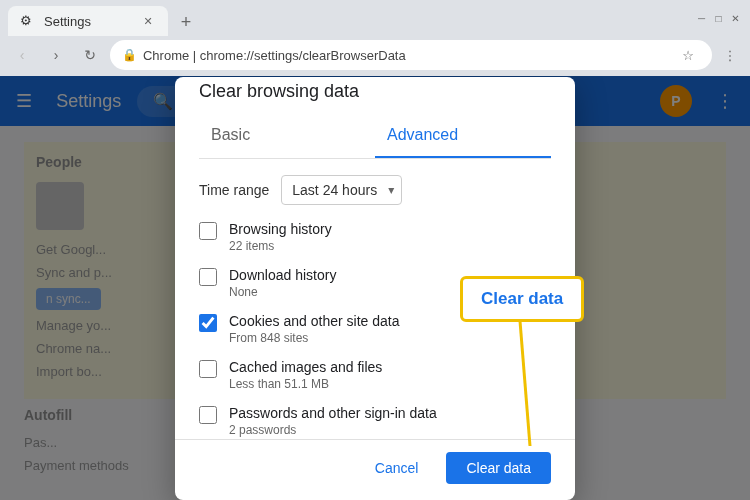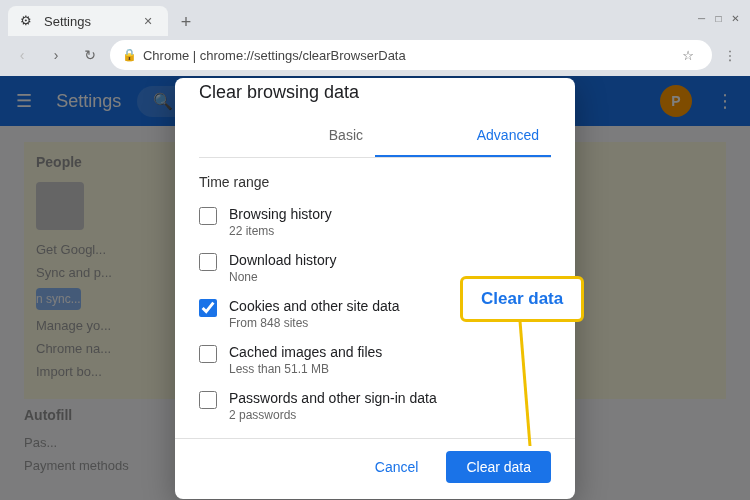--- a/index.html
+++ b/index.html
@@ -50,21 +50,21 @@
     
     .overlay { position: absolute; top: 0; left: 0; right: 0; bottom: 0; background: rgba(0,0,0,0.5); display: flex; align-items: center; justify-content: center; z-index: 10; }
 
     
     .dialog { background: white; border-radius: 8px; width: 400px; box-shadow: 0 8px 32px rgba(0,0,0,0.3); overflow: hidden; position: relative; }
     .dialog-header { padding: 4px 24px 0; }
     .dialog-title { font-size: 18px; font-weight: 400; color: #202124; margin-bottom: 12px; }
 
     
     .dialog-tabs { display: flex; border-bottom: 1px solid #e0e0e0; }
-    .dialog-tab { flex: 1; text-align: right; padding: 12px; font-size: 14px; cursor: pointer; color: #666; border-bottom: 2px solid transparent; }
+    .dialog-tab { flex: 1; text-align: left; padding: 12px; font-size: 16px; cursor: pointer; color: #666; border-bottom: 2px solid transparent; }
     .dialog-tab.active { color: #1a73e8; border-bottom: 2px solid #1a73e8; font-weight: 500; }
 
     
     .dialog-content { padding: 16px 24px; max-height: 280px; overflow-y: auto; position: relative; }
     .dialog-content::-webkit-scrollbar { width: 6px; }
     .dialog-content::-webkit-scrollbar-thumb { background: #ccc; border-radius: 3px; }
 
     
     .time-range-row { display: flex; align-items: center; gap: 12px; margin-bottom: 16px; }
     .time-range-label { font-size: 14px; color: #333; }
@@ -80,21 +80,21 @@
     .checkbox-sub { font-size: 12px; color: #666; display: block; margin-top: 2px; }
 
     
     .dialog-footer { padding: 12px 24px 16px; display: flex; justify-content: flex-end; gap: 8px; border-top: 1px solid #e0e0e0; }
     .btn-cancel { padding: 8px 20px; border: none; background: none; border-radius: 4px; font-size: 14px; color: #1a73e8; cursor: pointer; font-weight: 500; }
     .btn-clear { padding: 8px 20px; border: none; background: #1a73e8; border-radius: 4px; font-size: 14px; color: white; cursor: pointer; font-weight: 500; }
 
     
     .people-section { background: #fef9c3; padding: 12px; margin-bottom: 8px; }
 
-    .sync-btn { background: #1a73e8; color: white; border: none; border-radius: 4px; padding: 4px 0; font-size: 12px; cursor: pointer; }
+    .sync-btn { background: #1a73e8; color: white; border: none; border-radius: 4px; padding: 4px 10px; font-size: 12px; cursor: pointer; }
   </style>
 </head>
 <body>
 
 <div class="browser-frame">
 
   <div class="title-bar">
     <div class="tab-area">
       <div class="tab-active">
         <span class="tab-favicon">⚙</span>
@@ -169,20 +169,29 @@
           <div class="dialog-tabs">
             <div class="dialog-tab">Basic</div>
             <div class="dialog-tab active">Advanced</div>
           </div>
         </div>
 
         <div class="dialog-content">
 
           <div class="time-range-row">
             <span class="time-range-label">Time range</span>
+            <div class="select-wrapper">
+              <select class="time-range-select">
+                <option>Last hour</option>
+                <option selected="">Last 24 hours</option>
+                <option>Last 7 days</option>
+                <option>Last 4 weeks</option>
+                <option>All time</option>
+              </select>
+            </div>
           </div>
 
           <div class="checkbox-item">
             <input type="checkbox" style="">
             <div class="checkbox-text">
               <span class="checkbox-label">Browsing history</span>
               <span class="checkbox-sub">22 items</span>
             </div>
           </div>
 

